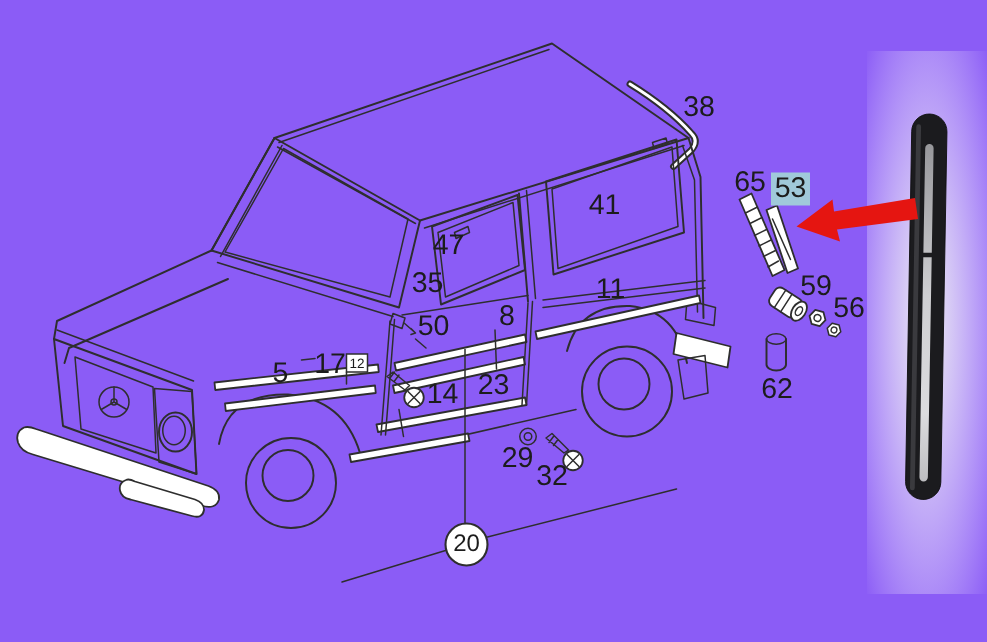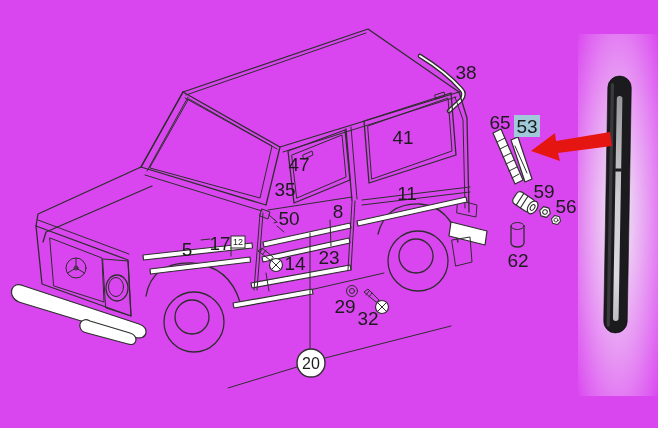--- a/index.html
+++ b/index.html
@@ -1,16 +1,16 @@
 <!DOCTYPE html>
 <html><head>
 <meta charset="utf-8">
 <style>
   html,body{margin:0;padding:0;background:#ffffff;}
-  .canvas{position:relative;width:658px;height:428px;background:#d946ef;overflow:hidden;}
+  .canvas{position:relative;width:658px;height:428px;background:#8b5cf6;overflow:hidden;}
   svg{display:block;}
   .art{stroke:#2e2e2e;stroke-width:1.3;fill:none;stroke-linecap:round;stroke-linejoin:round;}
   .artfill{stroke:#2e2e2e;stroke-width:1.2;fill:#ffffff;stroke-linejoin:round;}
   .thin{stroke-width:1;}
   .plbl{font-family:"Liberation Sans","DejaVu Sans",sans-serif;font-size:19px;fill:#1c1c1c;
         text-anchor:middle;dominant-baseline:central;}
   .plbl.small{font-size:9px;}
   .plbl.circ{font-size:16px;}
 </style>
 </head>

